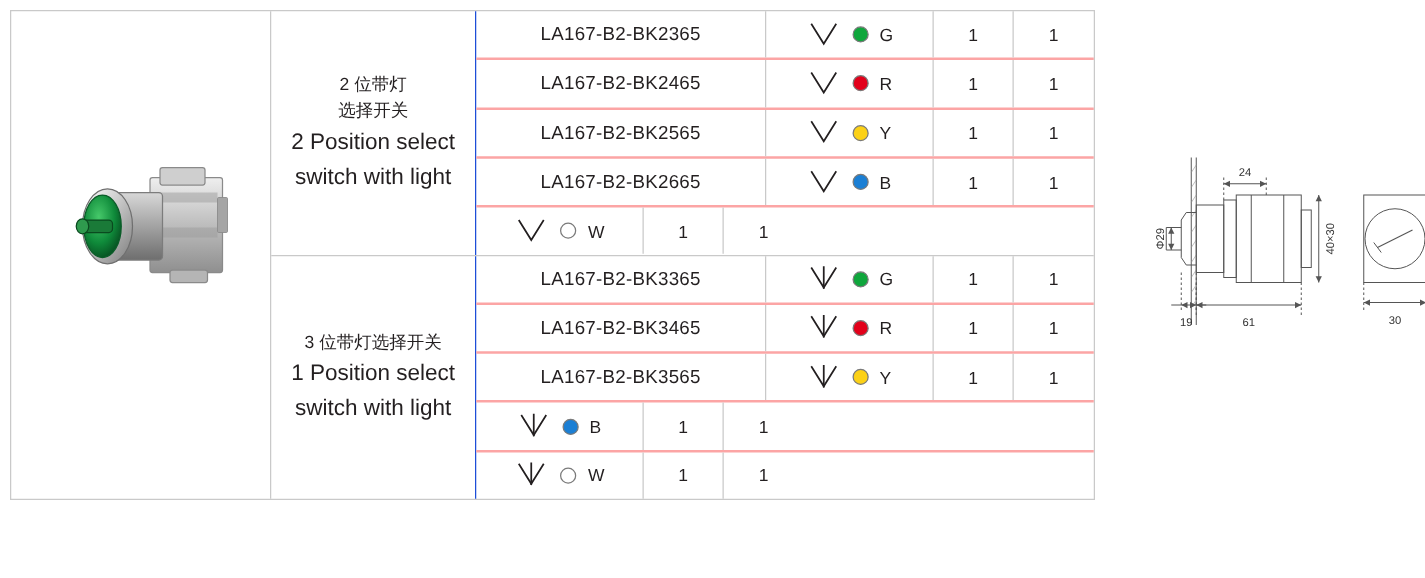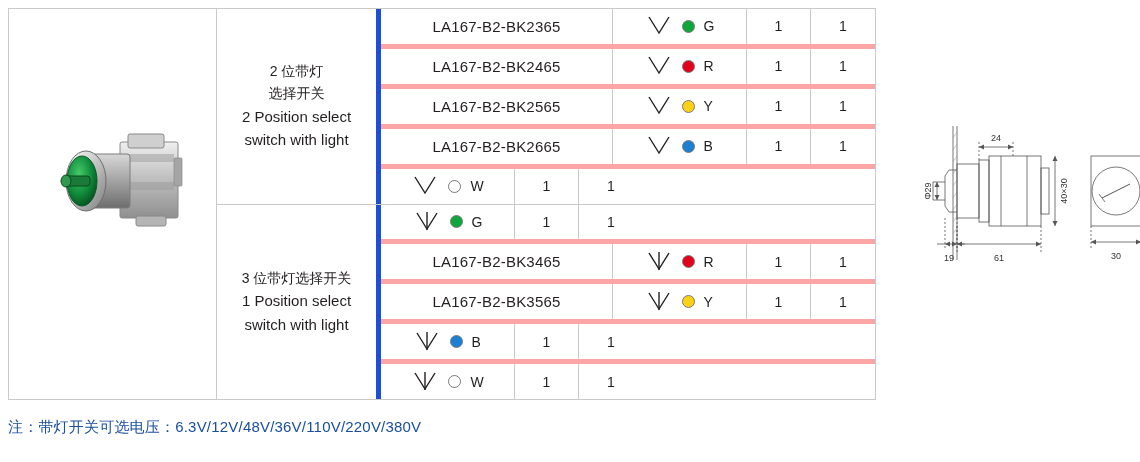--- a/index.html
+++ b/index.html
@@ -45,42 +45,42 @@
   }
   .group {
     display: flex;
     flex: 1;
     border-bottom: 1px solid #c9c9c9;
     box-sizing: border-box;
   }
   .group:last-child { border-bottom: none; }
   .group-label {
     width: 164px;
-    border-right: 5px solid #1d4ed8;
+    border-right: 1px solid #1d4ed8;
     box-sizing: border-box;
     display: flex;
     flex-direction: column;
     align-items: center;
     justify-content: center;
     text-align: center;
     font-size: 13.5px;
     line-height: 1.55;
     color: #231f20;
   }
   .group-label .cn { font-size: 14px; }
-  .group-label .en { font-size: 15px; }
+  .group-label .en { font-size: 18px; }
   .group-rows {
     flex: 1;
     display: flex;
     flex-direction: column;
   }
   .row {
     flex: 1;
     display: flex;
-    border-bottom: 5px solid #fca5a5;
+    border-bottom: 2px solid #fca5a5;
     box-sizing: border-box;
   }
   .group-rows .row:last-child { border-bottom: none; }
   .cell {
     box-sizing: border-box;
     display: flex;
     align-items: center;
     justify-content: center;
     border-right: 1px solid #c9c9c9;
   }
@@ -290,20 +290,21 @@
 
       <div class="group">
         <div class="group-label">
           <div class="cn">3 位带灯选择开关</div>
           <div class="en">1 Position select</div>
           <div class="en">switch with light</div>
         </div>
         <div class="group-rows">
 
           <div class="row">
+            <div class="cell c-model">LA167-B2-BK3365</div>
             <div class="cell c-sym">
               <span class="sym-wrap">
                 <svg class="arrow" viewBox="0 0 28 26">
                   <path d="M4 4 L14 20 L24 4" fill="none" stroke="#231f20" stroke-width="1.4"></path>
                   <path d="M14 3 L14 21" fill="none" stroke="#231f20" stroke-width="1.4"></path>
                 </svg>
                 <span class="dot" style="background:#0fa63c"></span>
                 <span class="sym-letter">G</span>
               </span>
             </div>
@@ -462,15 +463,14 @@
         <text x="8" y="71" text-anchor="middle" transform="rotate(-90 8 71)">Φ29</text>
         <text x="26" y="141" text-anchor="middle">19</text>
         <text x="76" y="141" text-anchor="middle">61</text>
         <text x="144" y="71" text-anchor="middle" transform="rotate(-90 144 71)">40×30</text>
         <text x="243" y="71" text-anchor="middle" transform="rotate(-90 243 71)">40</text>
         <text x="193" y="139" text-anchor="middle">30</text>
       </g>
     </svg>
   </div>
 
-  <div class="note">注：带灯开关可选电压：6.3V/12V/48V/36V/110V/220V/380V</div>
 
 </div>
 
 </body></html>

